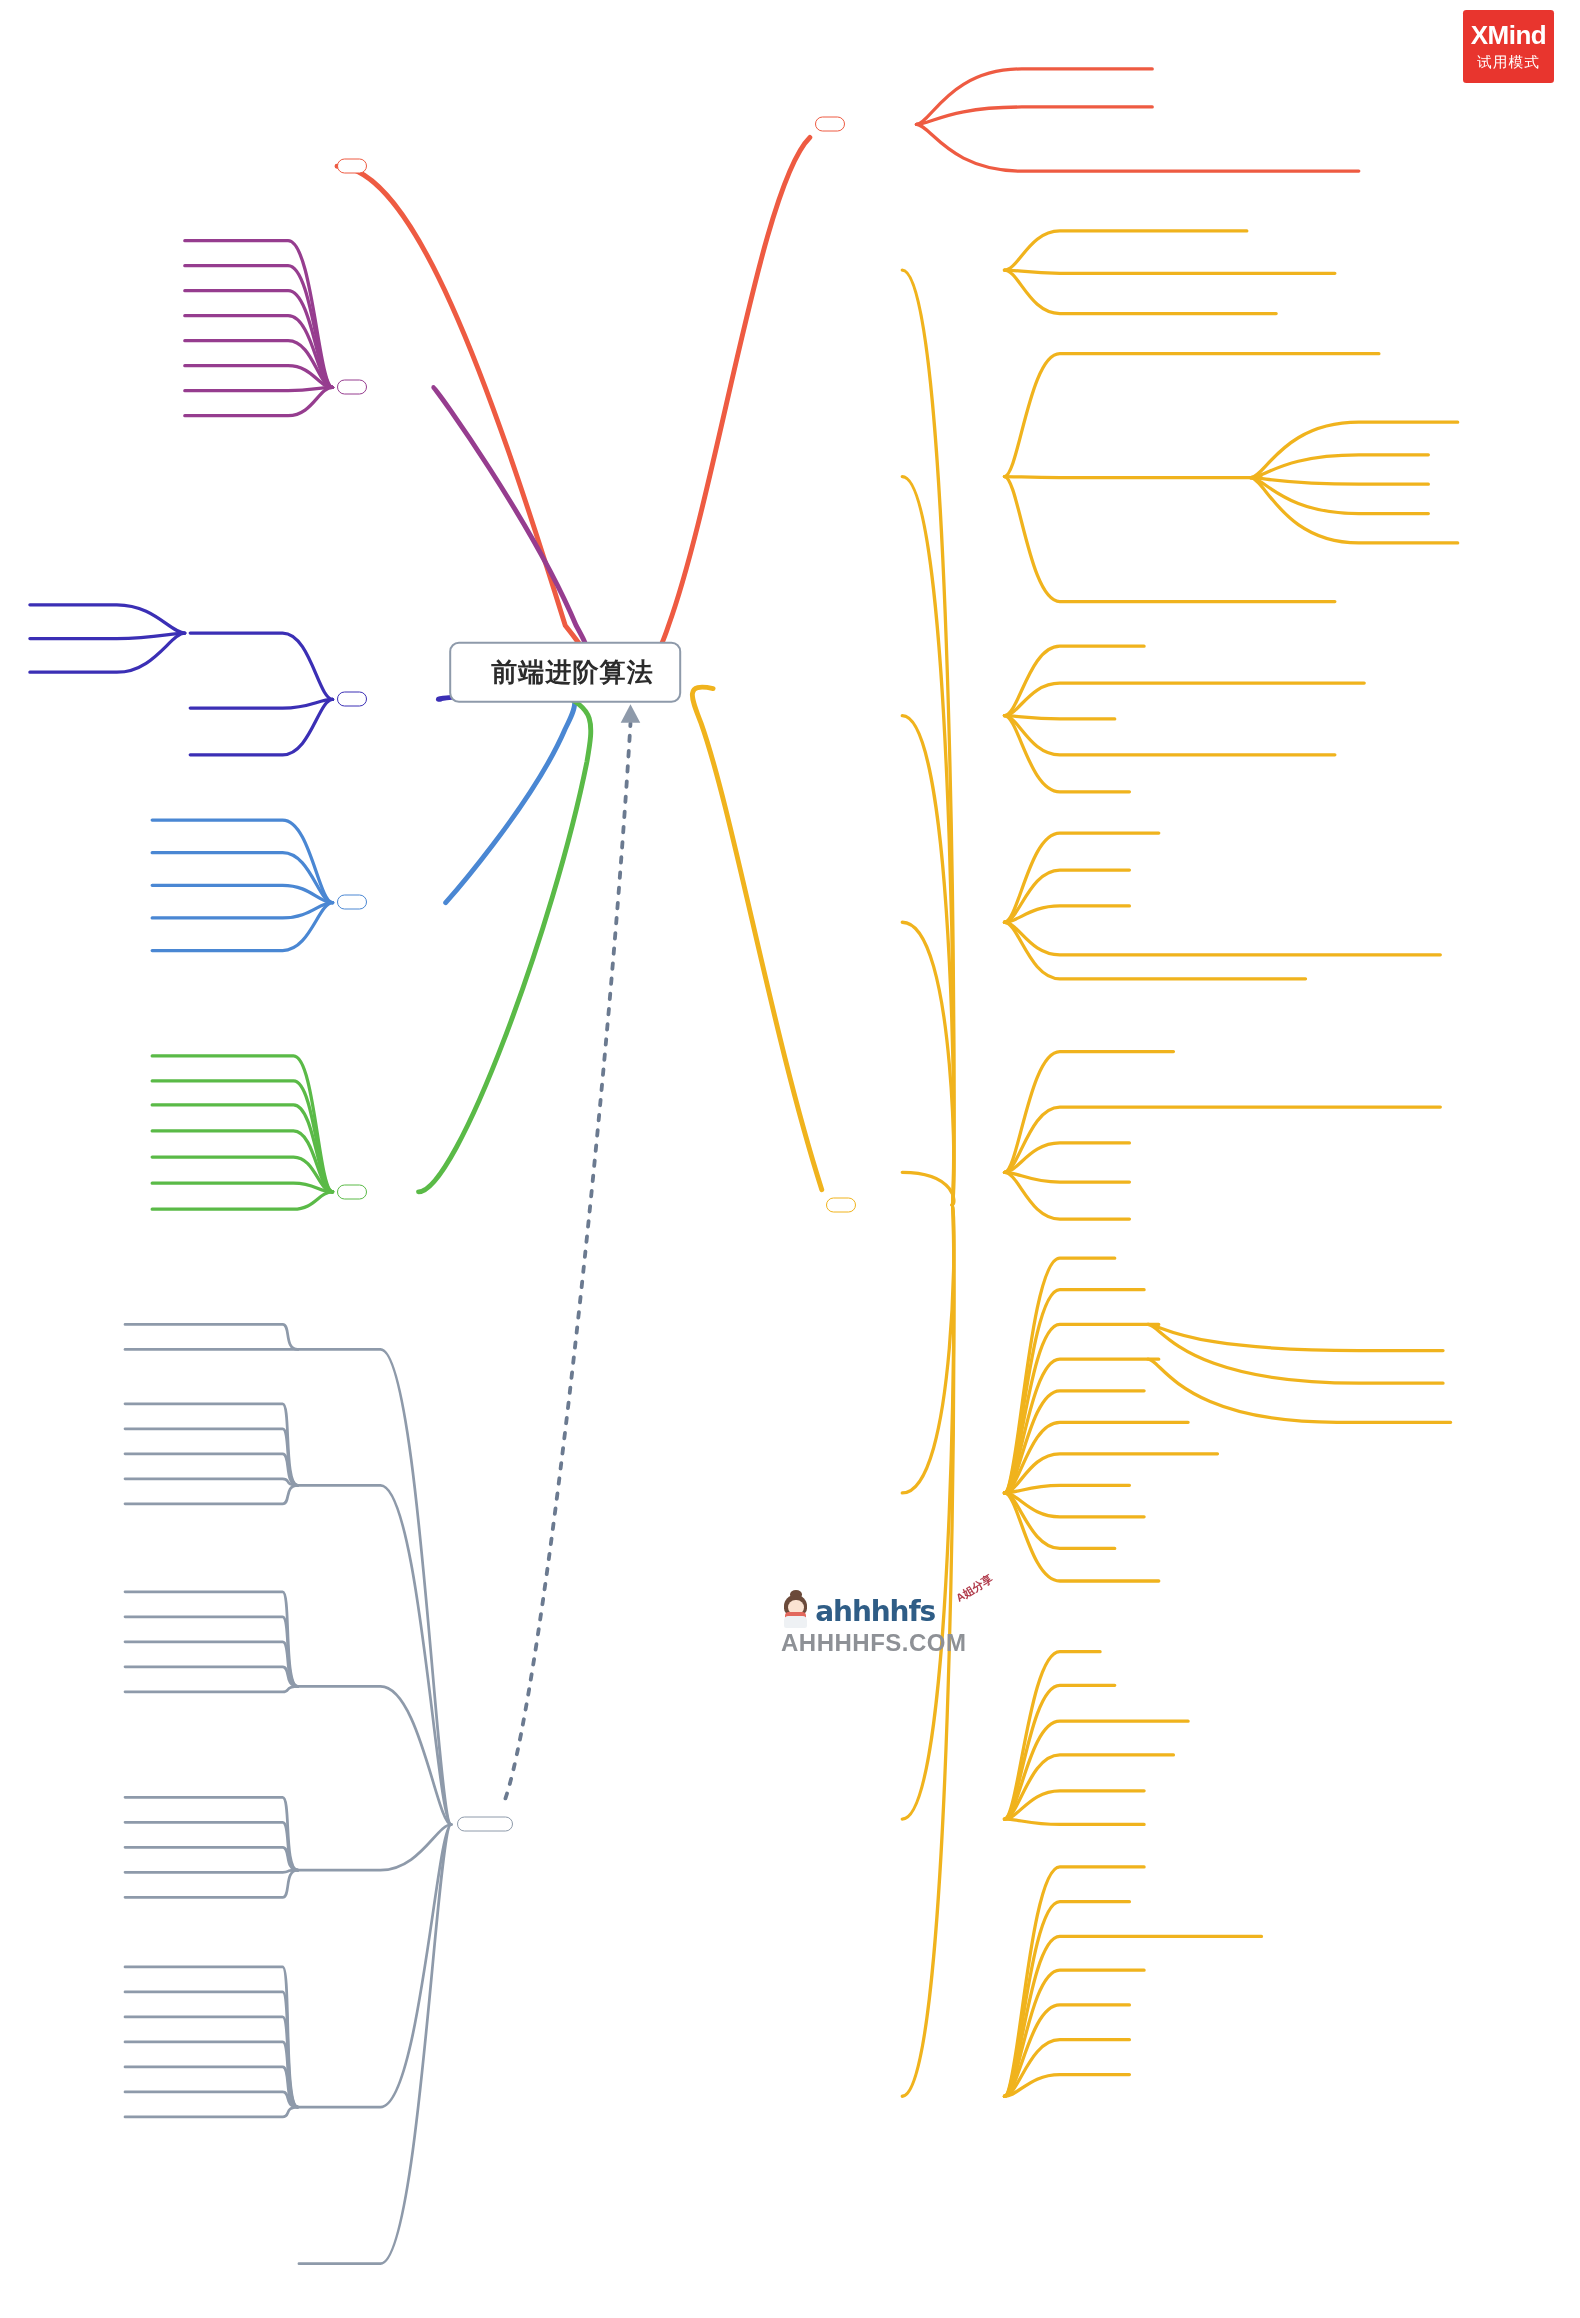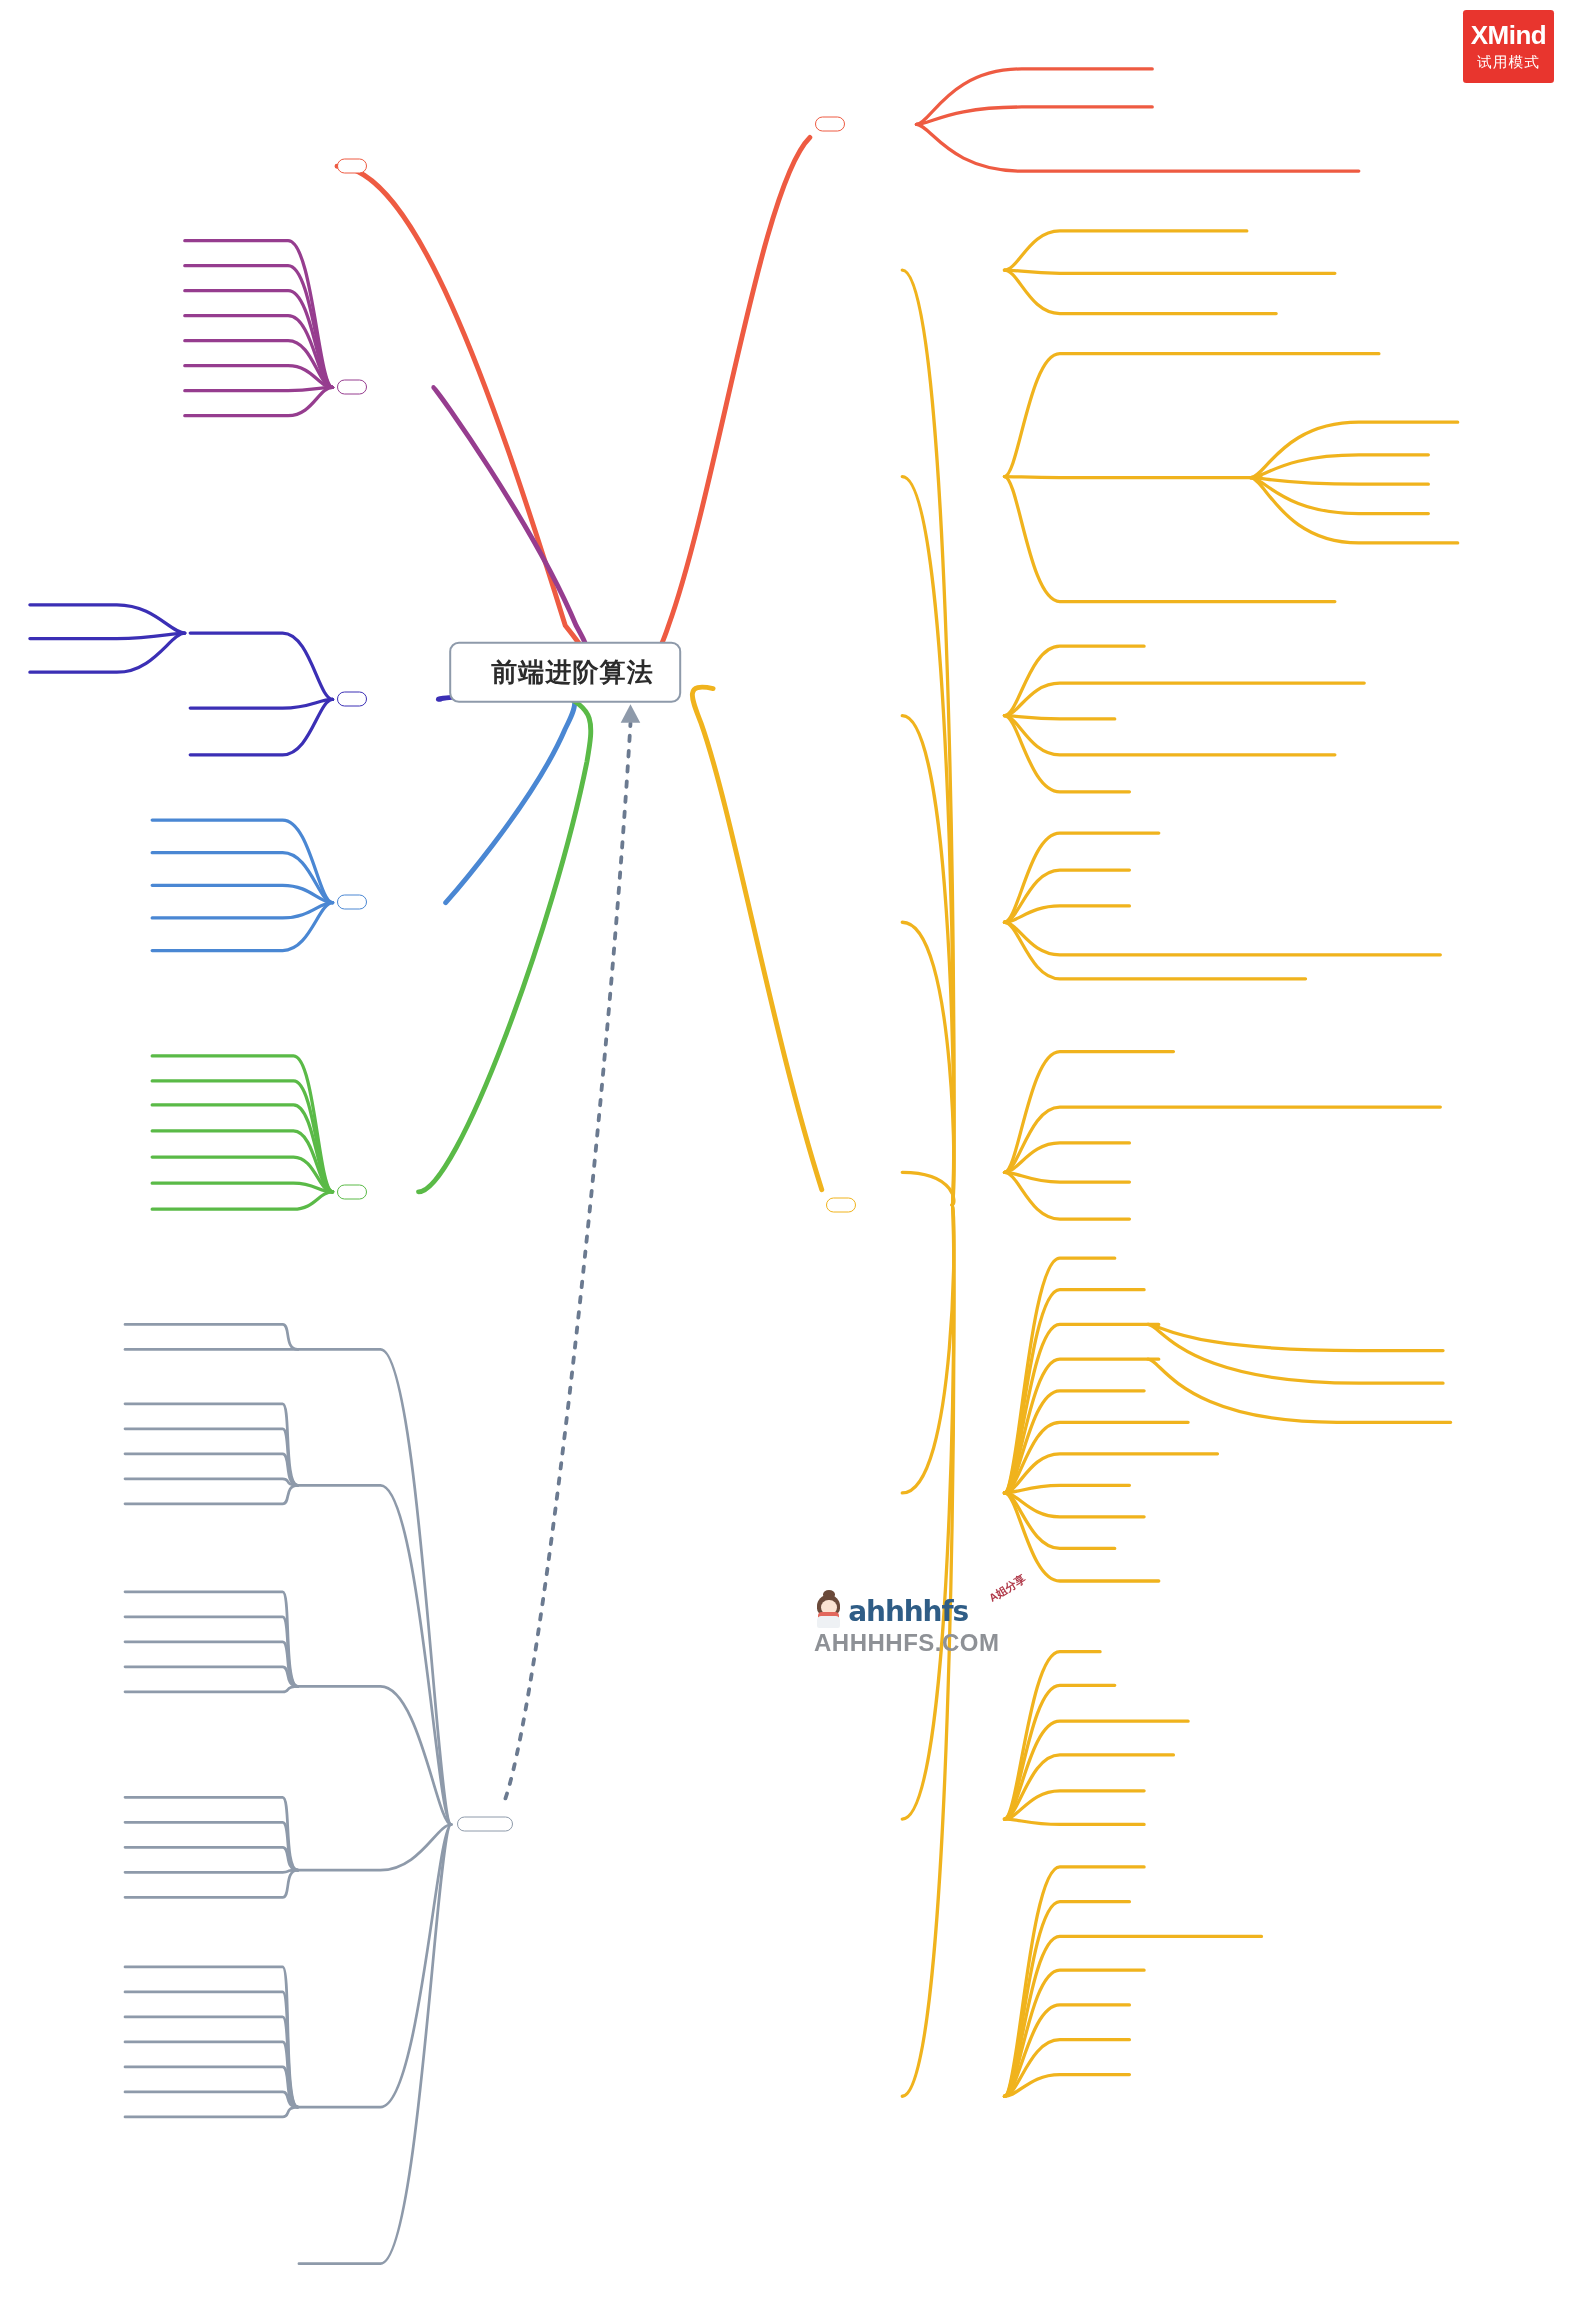--- a/index.html
+++ b/index.html
@@ -37,21 +37,21 @@
   
   #xmind {
     position:absolute; right:26px; top:9.8px; width:91px; height:73px;
     background:#e8352e; border-radius:3.3px; color:#fff; text-align:center;
     display:flex; flex-direction:column; justify-content:center; align-items:center;
   }
   #xmind .t1 { font-size:26px; font-weight:bold; letter-spacing:-0.5px; }
   #xmind .t2 { font-size:14.7px; margin-top:2.2px; letter-spacing:1.1px; }
 
   
-  #wm { position:absolute; left:814px; top:1590px; width:217px; }
+  #wm { position:absolute; left:781px; top:1590px; width:217px; }
   #wm .row1 { display:flex; align-items:flex-end; gap:4.3px; }
   #wm .girl { width:30px; height:38px; position:relative; }
   #wm .girl .bun  { position:absolute; left:8.7px; top:0; width:12px; height:8.7px; background:#6b4a3a; border-radius:50%; }
   #wm .girl .hair { position:absolute; left:3.3px; top:5.4px; width:23px; height:19.6px; background:#6b4a3a; border-radius:11px 11px 6.5px 6.5px; }
   #wm .girl .face { position:absolute; left:6.5px; top:9.8px; width:16.3px; height:15px; background:#fbe3d2; border-radius:7.6px; }
   #wm .girl .scarf{ position:absolute; left:4.3px; top:22px; width:20.7px; height:7.6px; background:#e2685d; border-radius:3.8px; }
   #wm .girl .body { position:absolute; left:3.3px; top:26px; width:23px; height:12px; background:#eef1f4; border-radius:4.3px 4.3px 2.2px 2.2px; }
   #wm .logotext { font-size:28px; font-weight:bold; color:#2f5d86; letter-spacing:-1.1px; font-family:"DejaVu Sans",sans-serif;}
   #wm .row2 { font-size:24px; font-weight:bold; color:#8e9196; letter-spacing:0.5px; margin-top:1.1px; }
   #wm .stamp {

